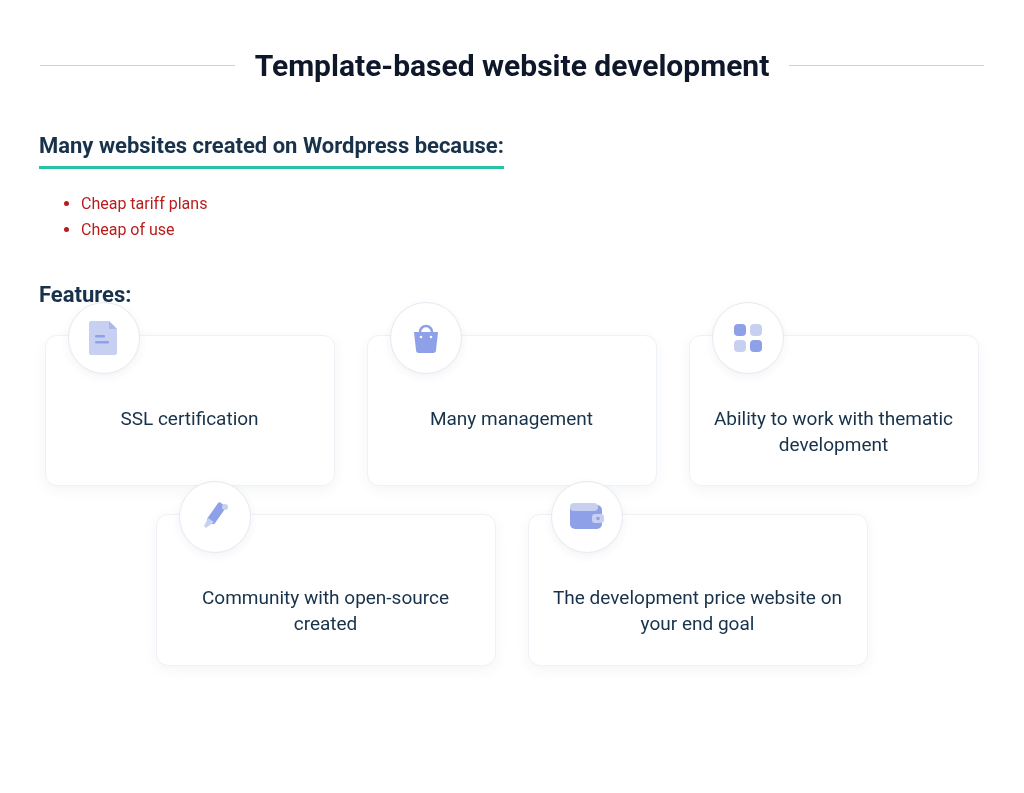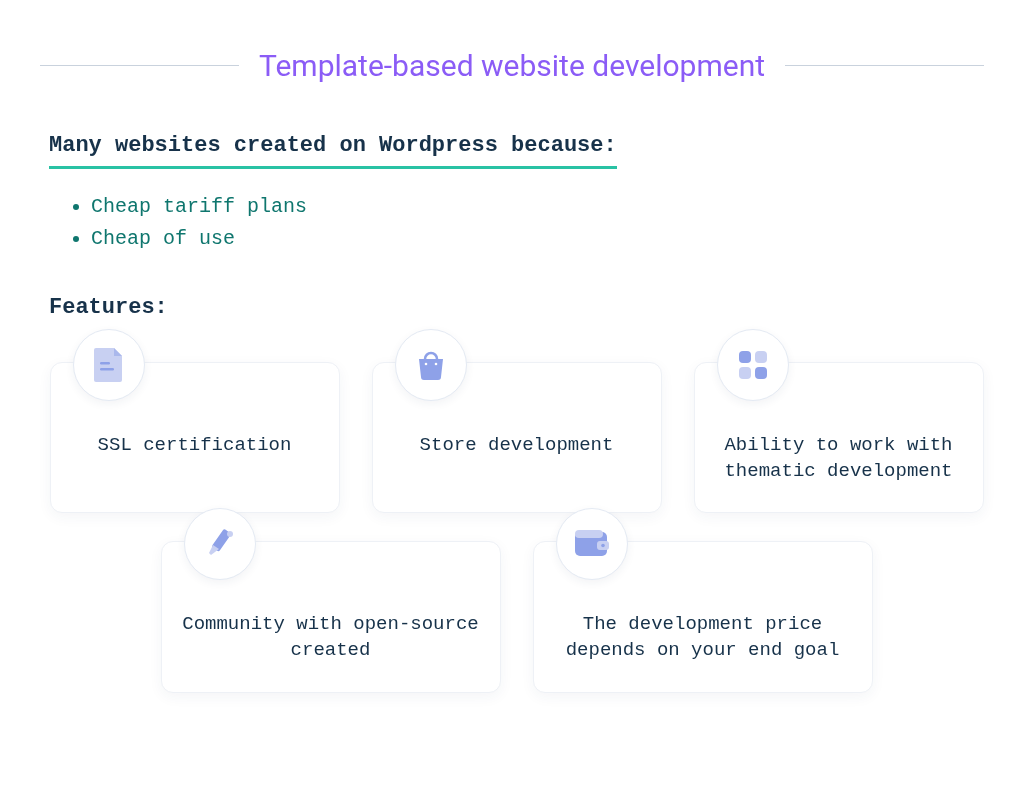--- a/index.html
+++ b/index.html
@@ -18,50 +18,49 @@
     gap: 20px;
     padding: 48px 40px 0 40px;
   }
   .header .rule {
     flex: 1;
     height: 1px;
     background: #c9d2dd;
   }
   .header h1 {
     font-size: 30px;
-    font-weight: 400;
-    color: #8b5cf6;
+    font-weight: 700;
+    color: #0f172a;
     white-space: nowrap;
   }
   .content {
-    padding: 50px 40px 0 49px;
-    font-family: Liberation Mono, monospace;
+    padding: 50px 40px 0 39px;
   }
   .subtitle {
     font-size: 22px;
     font-weight: 700;
     color: #17324a;
     display: inline-block;
     padding-bottom: 8px;
     border-bottom: 3px solid #29c2a4;
     margin-bottom: 22px;
   }
   .reasons {
     list-style: disc;
     padding-left: 42px;
-    font-size: 20px;
-    color: #0f766e;
+    font-size: 16px;
+    color: #b91c1c;
     line-height: 1.6;
   }
   .features-heading {
     font-size: 22px;
     font-weight: 700;
     color: #17324a;
     margin-top: 40px;
-    margin-bottom: 42px;
+    margin-bottom: 28px;
   }
   .cards-row {
     display: flex;
     justify-content: center;
     gap: 32px;
   }
   .cards-row.second {
     margin-top: 28px;
   }
   .card {
@@ -133,21 +132,21 @@
 
     <div class="card">
       <div class="icon-circle">
         <svg width="36" height="36" viewBox="0 0 36 36">
           <path d="M6 12 h24 l-2 18 a3 3 0 0 1 -3 3 H11 a3 3 0 0 1 -3 -3 Z" fill="#8ea1e8"></path>
           <path d="M12 12 a6 6 0 0 1 12 0" stroke="#8ea1e8" stroke-width="2.5" fill="none"></path>
           <circle cx="13" cy="17" r="1.3" fill="#fff"></circle>
           <circle cx="23" cy="17" r="1.3" fill="#fff"></circle>
         </svg>
       </div>
-      <div class="card-label">Store development</div>
+      <div class="card-label">Many management</div>
     </div>
 
     <div class="card">
       <div class="icon-circle">
         <svg width="34" height="34" viewBox="0 0 34 34">
           <rect x="3" y="3" width="12" height="12" rx="4" fill="#8ea1e8"></rect>
           <rect x="19" y="3" width="12" height="12" rx="4" fill="#c8d0f2"></rect>
           <rect x="3" y="19" width="12" height="12" rx="4" fill="#c8d0f2"></rect>
           <rect x="19" y="19" width="12" height="12" rx="4" fill="#8ea1e8"></rect>
         </svg>
@@ -172,18 +171,18 @@
 
     <div class="card">
       <div class="icon-circle">
         <svg width="38" height="32" viewBox="0 0 38 32">
           <rect x="2" y="4" width="32" height="24" rx="5" fill="#8ea1e8"></rect>
           <rect x="2" y="2" width="28" height="8" rx="4" fill="#c8d0f2"></rect>
           <rect x="24" y="13" width="12" height="9" rx="3" fill="#c8d0f2"></rect>
           <circle cx="30" cy="17.5" r="1.8" fill="#8ea1e8"></circle>
         </svg>
       </div>
-      <div class="card-label">The development price depends on your end goal</div>
+      <div class="card-label">The development price website on your end goal</div>
     </div>
 
   </div>
 
 </div>
 
 </body></html>

